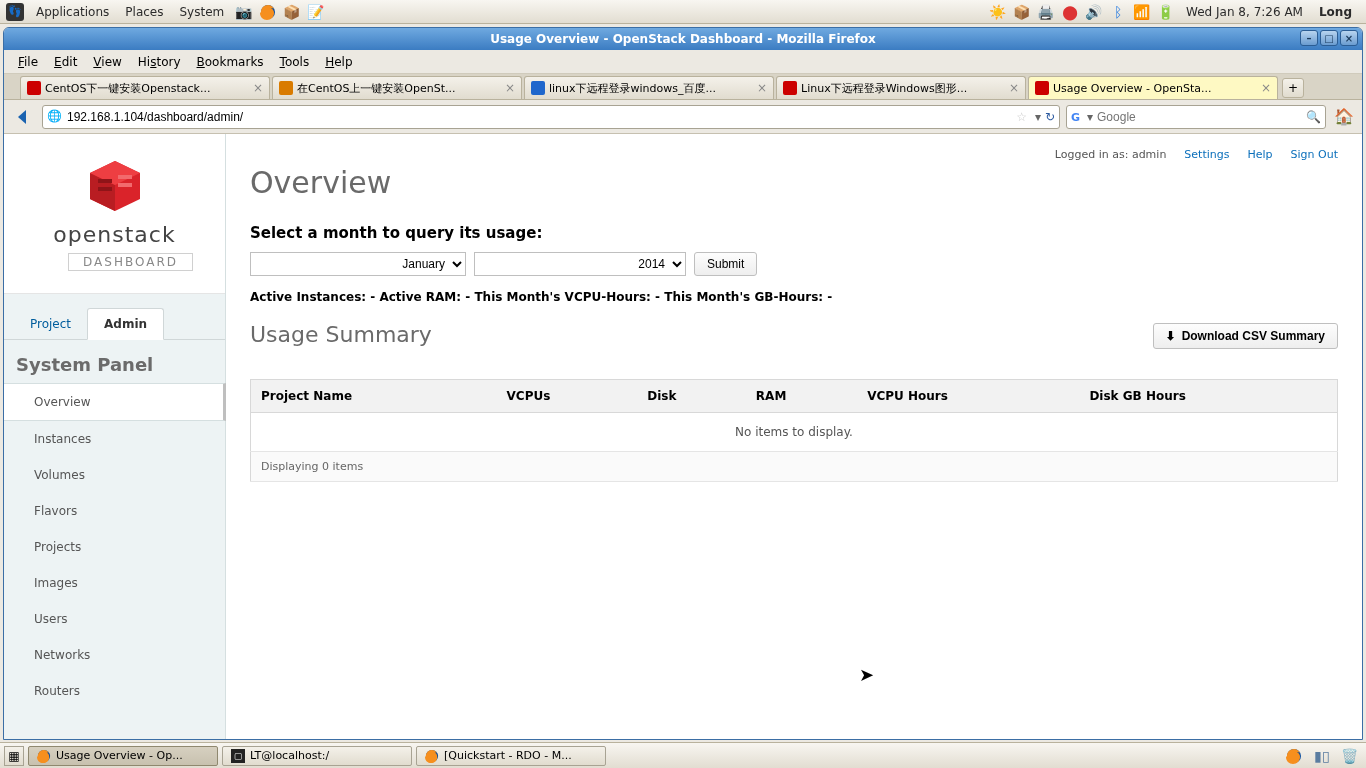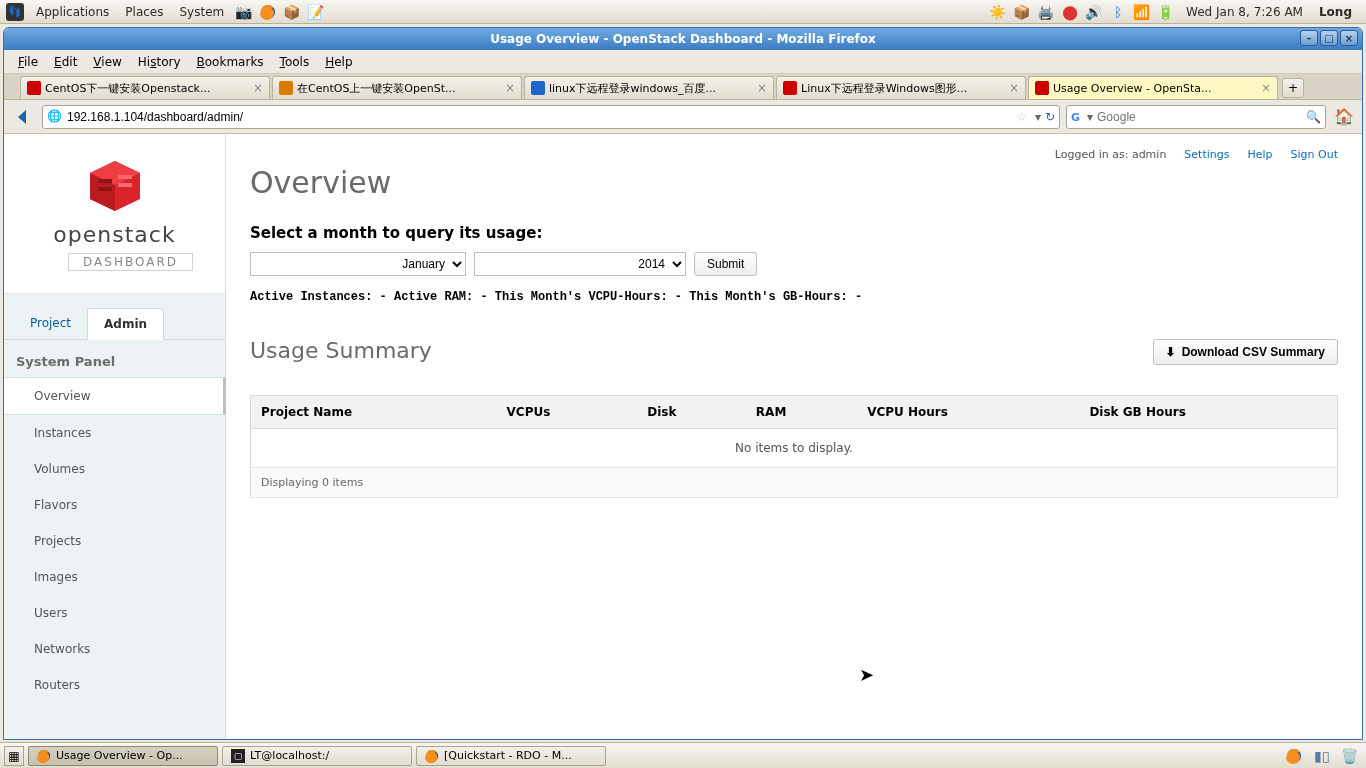--- a/index.html
+++ b/index.html
@@ -48,40 +48,40 @@
 
 .viewport{flex:1;background:#fff;overflow:auto;position:relative;}
 
 
 .os{display:flex;min-height:100%;}
 .os-side{width:222px;background:#edf3f4;border-right:1px solid #d5dfe0;}
 .os-logo{height:160px;background:#fff;display:flex;flex-direction:column;align-items:center;justify-content:center;border-bottom:1px solid #e5e5e5;}
 .os-logo svg{width:70px;height:60px;}
 .os-logo .brand{font-size:22px;letter-spacing:1px;color:#444;font-weight:400;margin-top:6px;}
 .os-logo .dash{border:1px solid #d0d0d0;padding:1px 14px;font-size:12px;letter-spacing:2px;color:#888;margin-top:6px;margin-left:32px;}
-.os-tabs{display:flex;padding:14px 10px 0 10px;background:#edf3f4;}
+.os-tabs{display:flex;padding:14px 10px 0 10px;background:#edf3f4;align-items:center;}
 .os-tab{padding:8px 16px;font-size:12px;color:#005d9d;cursor:pointer;}
 .os-tab.active{background:#fff;border:1px solid #d0d7d8;border-bottom:1px solid #fff;border-radius:3px 3px 0 0;color:#333;font-weight:bold;margin-bottom:-1px;}
-.os-panel-h{padding:14px 12px 8px 12px;font-size:13px;font-weight:bold;color:#6b6b6b;border-top:1px solid #d0d7d8;}
+.os-panel-h{padding:14px 12px 8px 12px;font-size:18px;font-weight:bold;color:#6b6b6b;border-top:1px solid #d0d7d8;}
 .os-side-list{}
 .os-side-item{padding:11px 16px 11px 30px;font-size:12px;color:#555;cursor:pointer;}
 .os-side-item.active{background:#fff;border-top:1px solid #d5dfe0;border-bottom:1px solid #d5dfe0;border-right:3px solid #bfbfbf;margin-right:-1px;}
 
 .os-main{flex:1;padding:14px 24px;}
 .os-topbar{display:flex;justify-content:flex-end;align-items:center;font-size:11px;color:#555;gap:18px;margin-bottom:4px;}
 .os-topbar a{color:#0b6fbb;text-decoration:none;}
 .os-h1{font-size:30px;color:#6a6a6a;font-weight:normal;margin:4px 0 24px 0;}
 .os-h2{font-size:22px;color:#6a6a6a;font-weight:normal;margin:10px 0 12px 0;}
 .os-sub{font-size:15px;font-weight:bold;margin:0 0 10px 0;}
 .selrow{display:flex;gap:8px;align-items:center;margin-bottom:14px;}
 .selrow select{height:24px;border:1px solid #bfbfbf;background:#fff;font-size:12px;padding:0 4px;text-align:right;}
 .selrow .sel1{width:216px;}
 .selrow .sel2{width:212px;}
 .btn{height:24px;border:1px solid #bfbfbf;border-radius:3px;background:linear-gradient(#fdfdfd,#eee);padding:0 12px;font-size:12px;cursor:pointer;}
-.stats{font-size:12px;font-weight:bold;margin-bottom:24px;font-family:Liberation Mono, monospace;}
+.stats{font-size:12px;font-weight:bold;margin-bottom:8px;}
 .summary-row{display:flex;justify-content:space-between;align-items:center;}
 .dlbtn{border:1px solid #bfbfbf;border-radius:3px;background:linear-gradient(#fdfdfd,#eee);padding:5px 12px;font-size:12px;font-weight:bold;cursor:pointer;display:flex;align-items:center;gap:6px;}
 .tbl{width:100%;border:1px solid #d8d8d8;border-collapse:collapse;margin-top:20px;}
 .tbl th{background:#f2f2f2;border-bottom:1px solid #d8d8d8;text-align:left;padding:9px 10px;font-size:12px;font-weight:bold;}
 .tbl td{padding:12px;text-align:center;color:#555;font-size:12px;border-bottom:1px solid #e5e5e5;}
 .tbl tfoot td{text-align:left;padding:8px 10px;font-size:11px;color:#666;background:#fafafa;}
 
 
 .cursor{position:absolute;left:855px;top:530px;font-size:18px;color:#000;pointer-events:none;}
 

